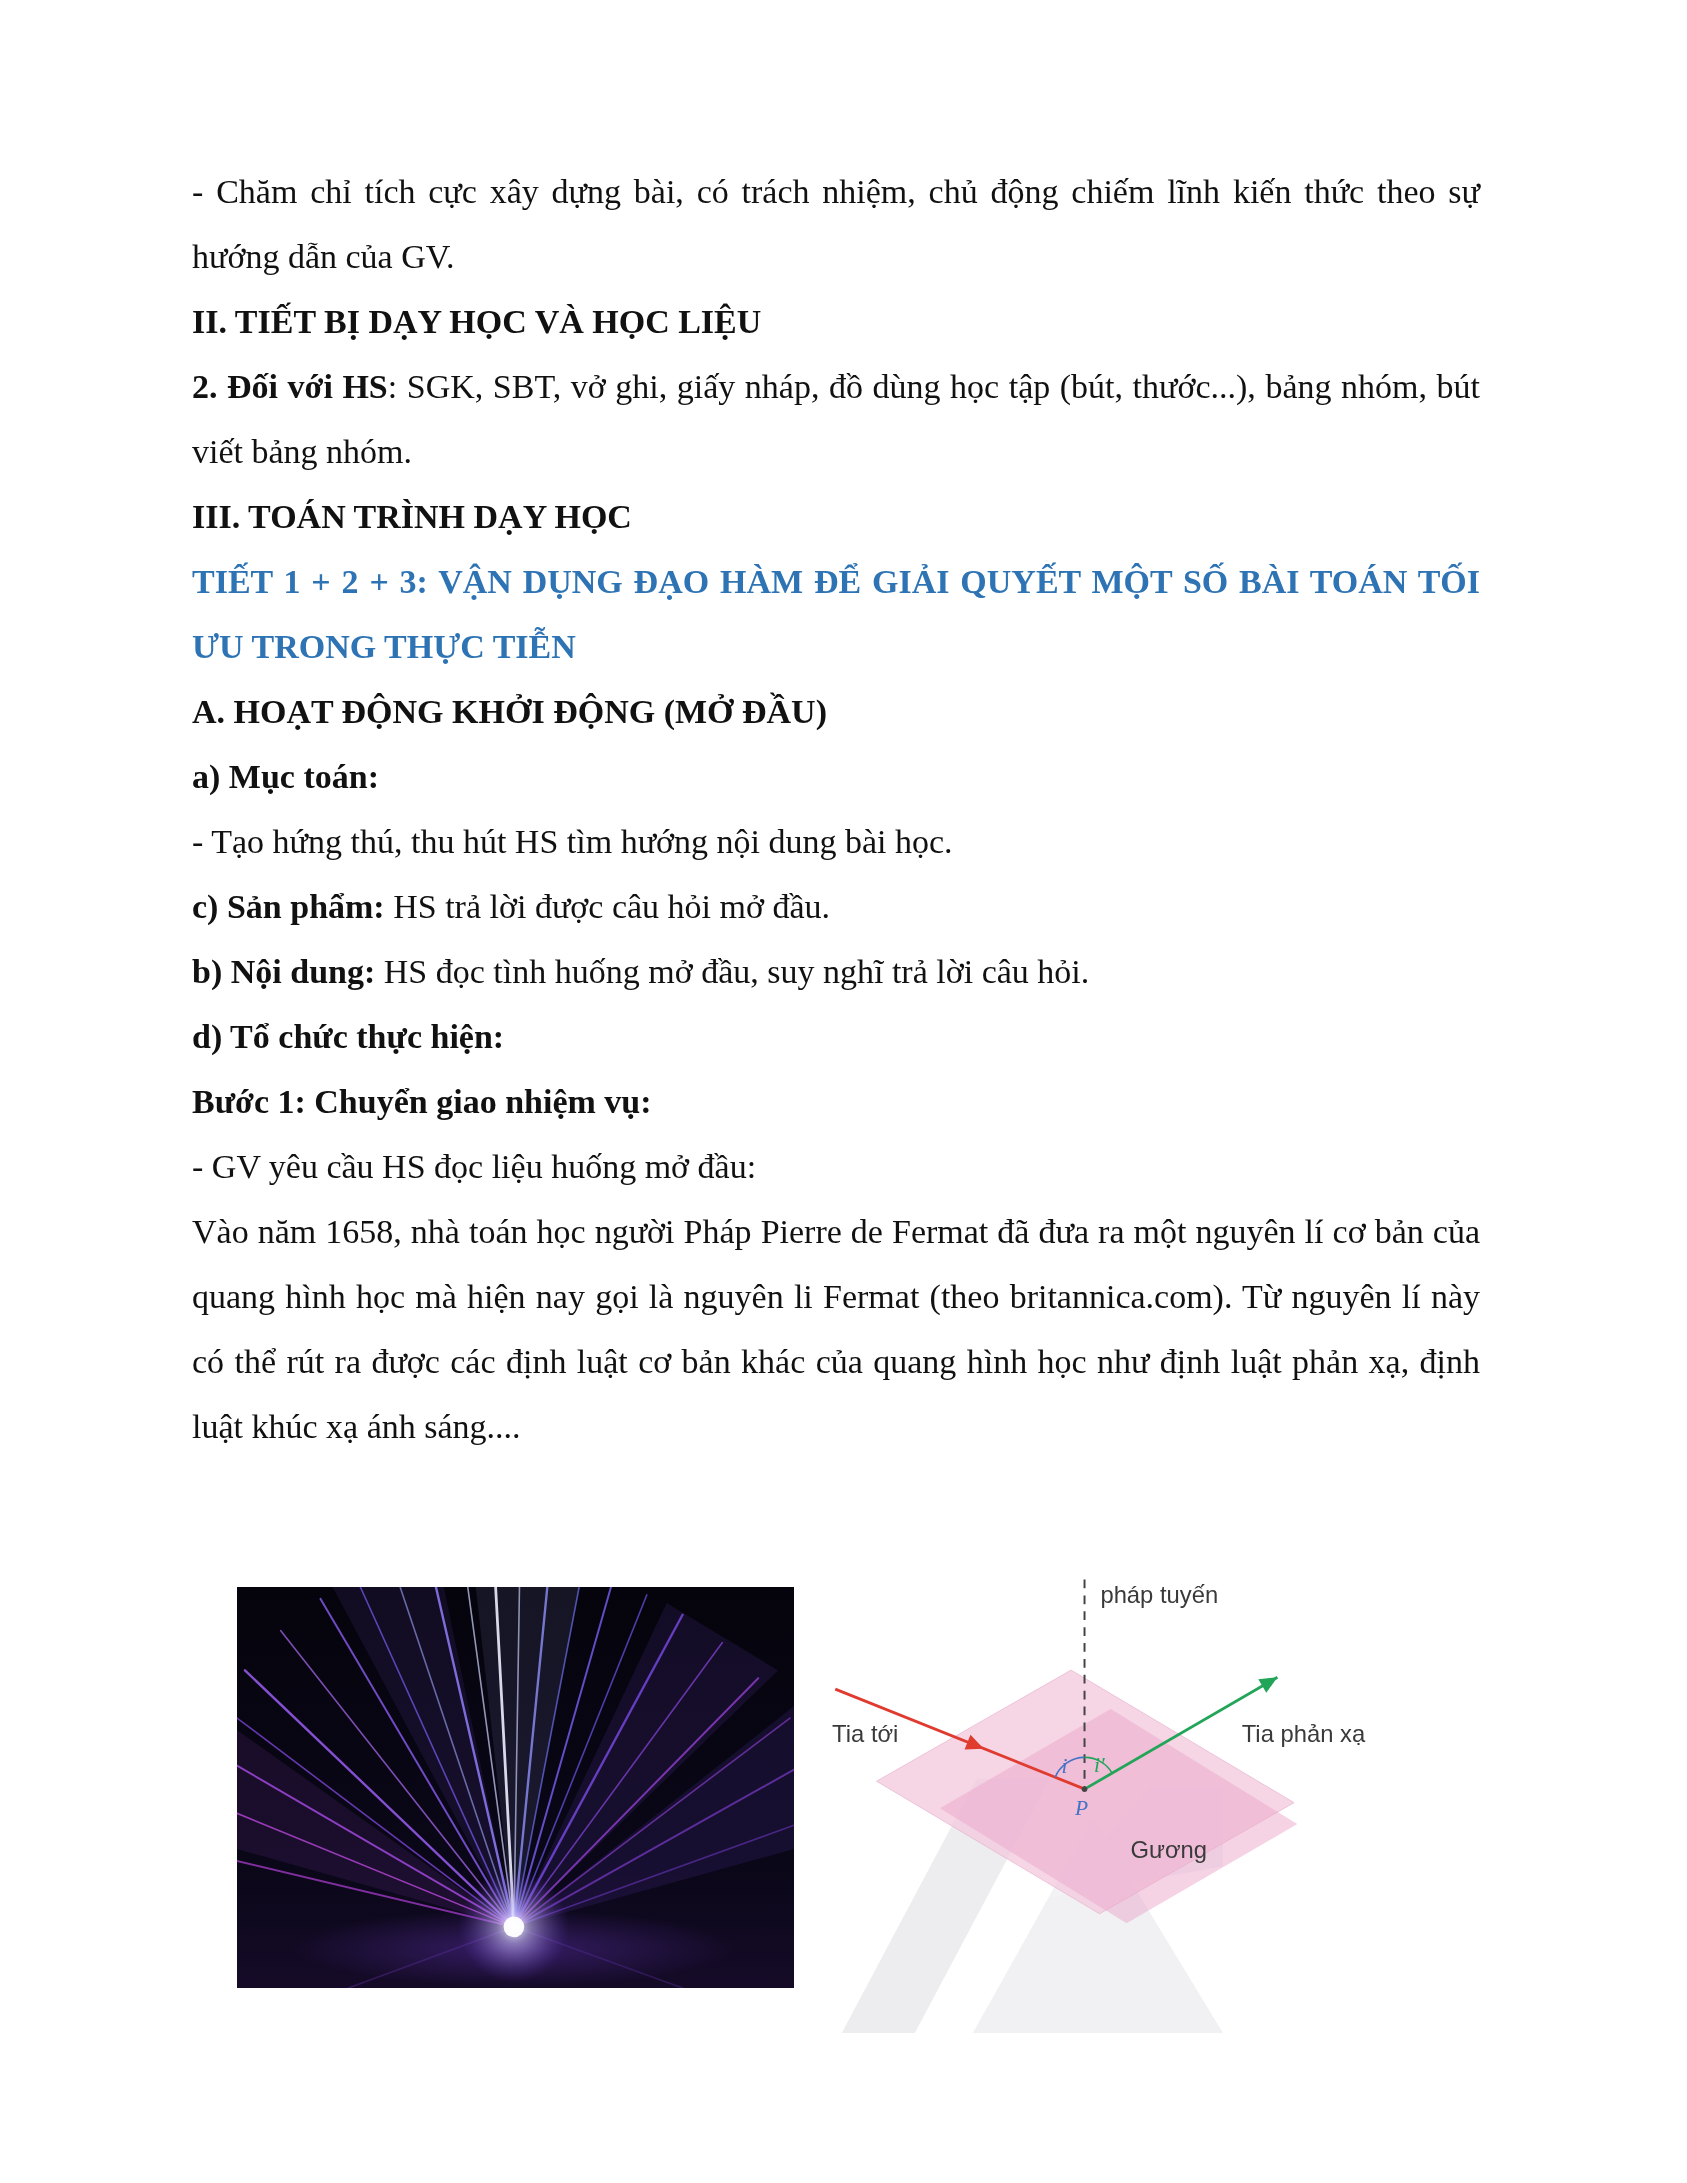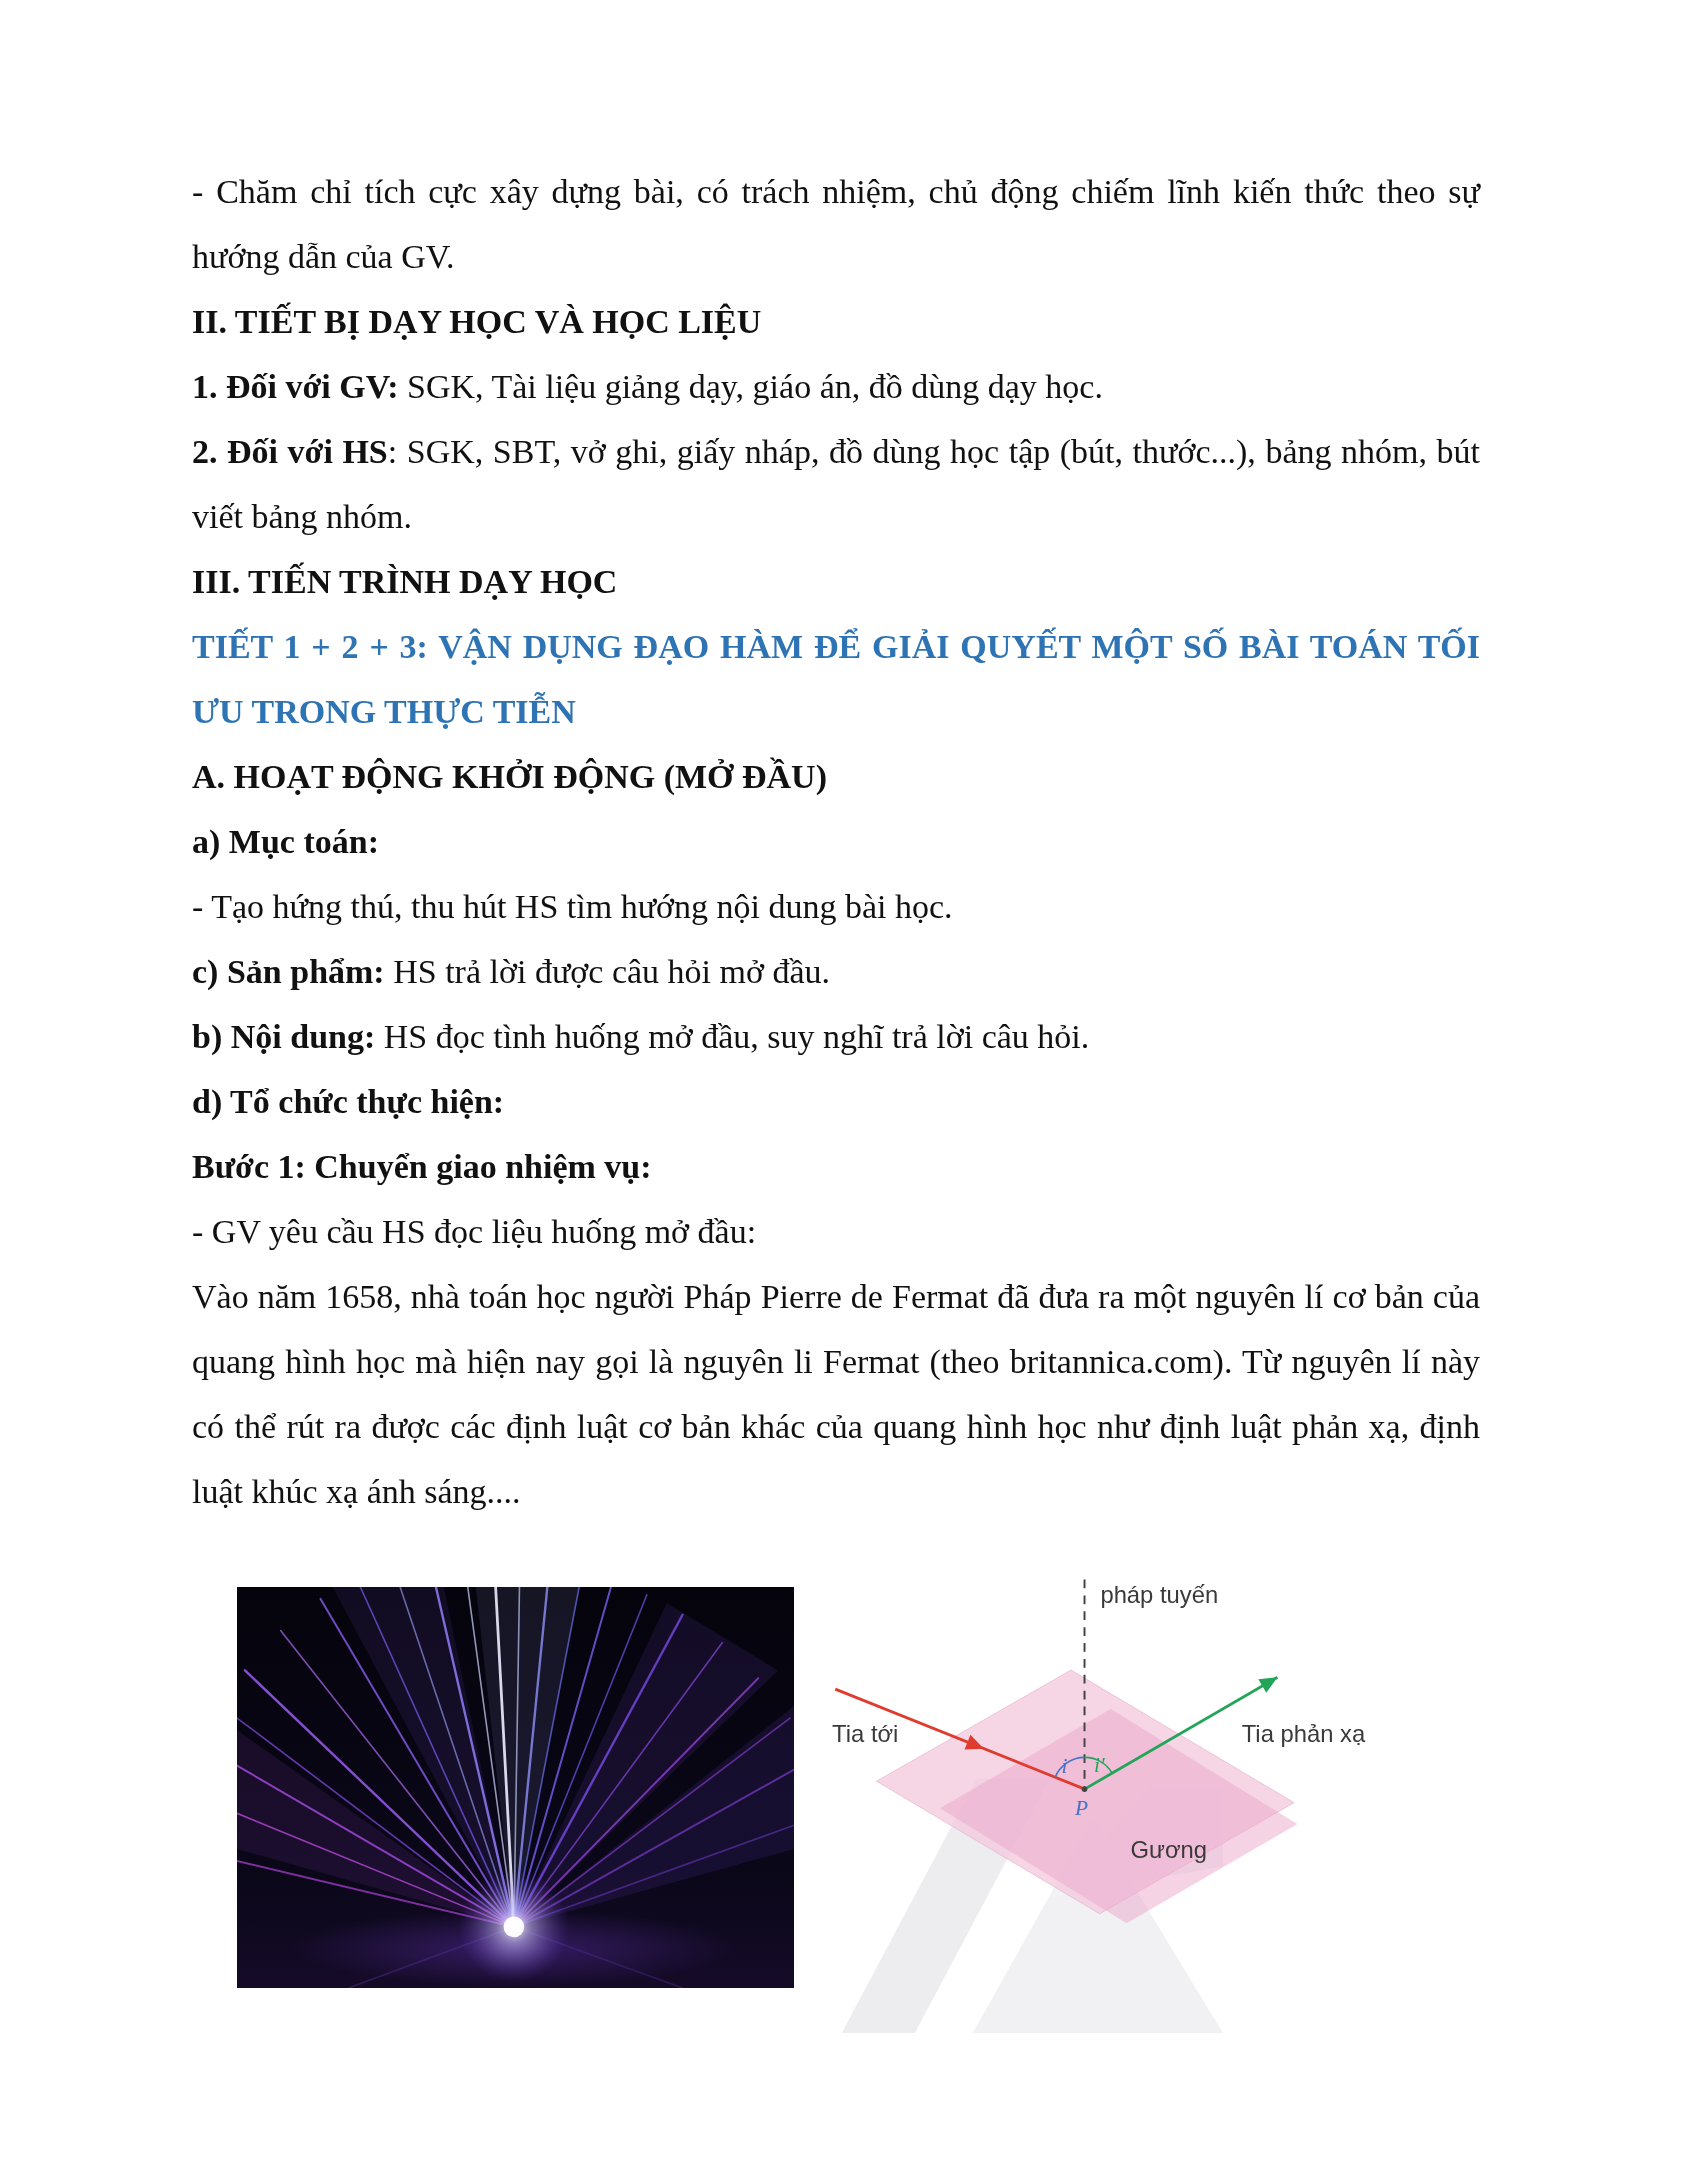--- a/index.html
+++ b/index.html
@@ -60,23 +60,22 @@
     font-style:italic;
     font-size:27px;
   }
 </style>
 </head>
 <body>
 
 <div class="doc">
   <p>- Chăm chỉ tích cực xây dựng bài, có trách nhiệm, chủ động chiếm lĩnh kiến thức theo sự hướng dẫn của GV.</p>
   <p class="bold">II. TIẾT BỊ DẠY HỌC VÀ HỌC LIỆU</p>
-  <p><b>1. Đối với GV:</b><span> SGK, Tài liệu giảng dạy, giáo án, đồ dùng dạy học.</span></p>
   <p><b>2. Đối với HS</b><span>: SGK, SBT, vở ghi, giấy nháp, đồ dùng học tập (bút, thước...), bảng nhóm, bút viết bảng nhóm.</span></p>
-  <p class="bold">III. TIẾN TRÌNH DẠY HỌC</p>
+  <p class="bold">III. TOÁN TRÌNH DẠY HỌC</p>
   <p class="blue-title">TIẾT 1 + 2 + 3: VẬN DỤNG ĐẠO HÀM ĐỂ GIẢI QUYẾT MỘT SỐ BÀI TOÁN TỐI ƯU TRONG THỰC TIỄN</p>
   <p class="bold">A. HOẠT ĐỘNG KHỞI ĐỘNG (MỞ ĐẦU)</p>
   <p class="bold">a) Mục toán:</p>
   <p>- Tạo hứng thú, thu hút HS tìm hướng nội dung bài học.</p>
   <p><b>c) Sản phẩm:</b><span> HS trả lời được câu hỏi mở đầu.</span></p>
   <p><b>b) Nội dung:</b><span> HS đọc tình huống mở đầu, suy nghĩ trả lời câu hỏi.</span></p>
   <p class="bold">d) Tổ chức thực hiện:</p>
   <p class="bold">Bước 1: Chuyển giao nhiệm vụ:</p>
   <p>- GV yêu cầu HS đọc liệu huống mở đầu:</p>
   <p>Vào năm 1658, nhà toán học người Pháp Pierre de Fermat đã đưa ra một nguyên lí cơ bản của quang hình học mà hiện nay gọi là nguyên li Fermat (theo britannica.com). Từ nguyên lí này có thể rút ra được các định luật cơ bản khác của quang hình học như định luật phản xạ, định luật khúc xạ ánh sáng....</p>

